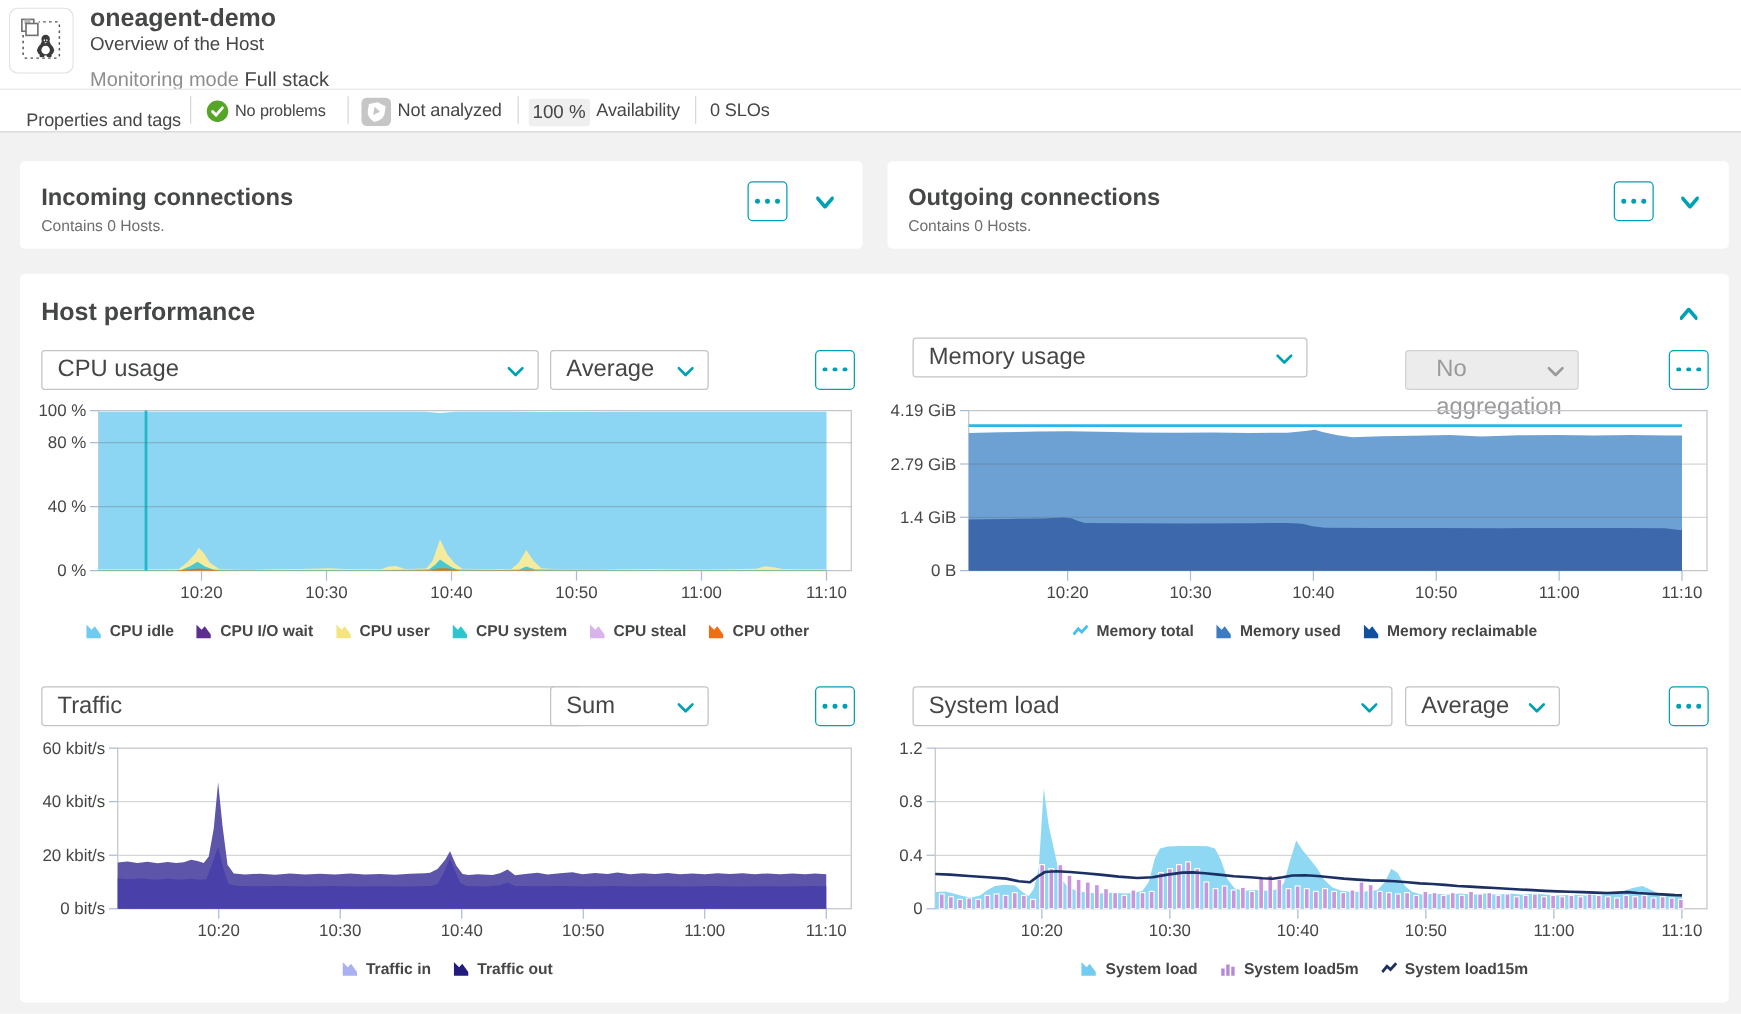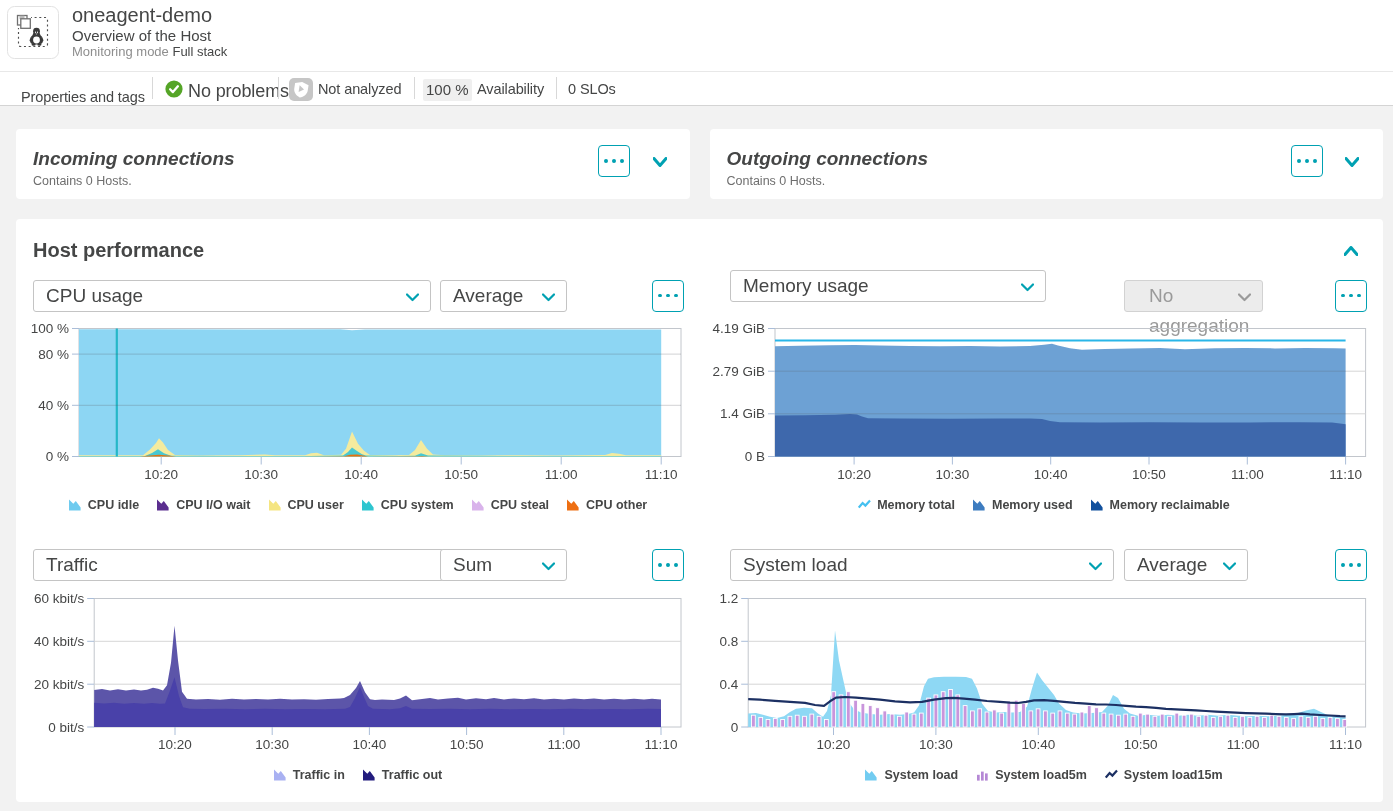--- a/index.html
+++ b/index.html
@@ -1,21 +1,21 @@
 <!DOCTYPE html>
 <html><head><meta charset="utf-8"><style>
 * { margin:0; padding:0; box-sizing:border-box; }
 body { width:1393px; height:811px; font-family:"Liberation Sans",sans-serif; color:#454646;
        background:#f2f2f2; position:relative; overflow:hidden; }
 .abs { position:absolute; }
 .hdr { position:absolute; left:0; top:0; width:1393px; height:71px; background:#fff; }
 .nav { position:absolute; left:0; top:71px; width:1393px; height:35px; background:#fff;
        border-top:1px solid #e8e8e8; border-bottom:1px solid #d4d4d4; }
 .card { position:absolute; background:#fff; border-radius:4px; }
-.ctitle { position:absolute; font-size:19px; font-weight:bold; color:#454646;font-style:italic; }
+.ctitle { position:absolute; font-size:19px; font-weight:bold; color:#454646; }
 .csub { position:absolute; font-size:12.5px; color:#6e6e6e; }
 .dotbtn { position:absolute; width:32px; height:32px; border:1.6px solid #00a1b2; border-radius:4px;
           background:#fff; display:flex; align-items:center; justify-content:center; gap:4.4px; }
 .dotbtn span { width:3.8px; height:3.8px; border-radius:50%; background:#00a1b2; display:block; }
 .sel { position:absolute; height:32px; background:#fff; border:1px solid #c4c4c4; border-radius:3px;
        font-size:19px; color:#454646; line-height:30px; padding-left:12px; }
 .sel.dis { background:#ececec; color:#9a9a9a; border-color:#d2d2d2;padding-left:24px; }
 .legend { position:absolute; display:flex; justify-content:center; gap:18px; font-size:12.5px;
           color:#454646; align-items:center; }
 .li { display:flex; align-items:center; gap:6px; white-space:nowrap;font-weight:bold; }
@@ -35,31 +35,31 @@
 <path d="M25.2,29.5 C24,30.5 23,32.5 22.6,34.2 C22.4,35.2 23.4,35.6 24,34.9 Z"></path>
 <path d="M33.8,29.5 C35,30.5 36,32.5 36.4,34.2 C36.6,35.2 35.6,35.6 35,34.9 Z"></path>
 <ellipse cx="26.6" cy="38.6" rx="2.1" ry="1.2"></ellipse>
 <ellipse cx="32.4" cy="38.6" rx="2.1" ry="1.2"></ellipse>
 </g>
 <ellipse cx="29.5" cy="34" rx="3.4" ry="3.4" fill="#fff"></ellipse>
 <ellipse cx="28.5" cy="26.2" rx="0.55" ry="0.75" fill="#fff"></ellipse>
 <ellipse cx="30.5" cy="26.2" rx="0.55" ry="0.75" fill="#fff"></ellipse>
 <path d="M28.3 27.5 L30.7 27.5 L29.5 28.7 Z" fill="#c9c9c9"></path>
 </svg>
-<div class="abs" style="left:72px;top:4px;font-size:20px;font-weight:normal">oneagent-demo</div>
+<div class="abs" style="left:72px;top:4px;font-size:20px;font-weight:bold">oneagent-demo</div>
 <div class="abs" style="left:72px;top:26.5px;font-size:15px">Overview of the Host</div>
-<div class="abs" style="left:72px;top:44px;font-size:13px"><span style="color:#8e8e8e">Monitoring mode</span> Full stack</div>
+<div class="abs" style="left:72px;top:56px;font-size:16px"><span style="color:#8e8e8e">Monitoring mode</span> Full stack</div>
 <div class="nav"></div>
 <div class="abs" style="left:21px;top:89px;font-size:14.5px;letter-spacing:-0.1px">Properties and tags</div>
 <div class="abs" style="left:152px;top:77px;width:1px;height:22px;background:#d8d8d8"></div>
 <svg class="abs" style="left:165px;top:80px" width="18" height="18" viewBox="0 0 18 18">
 <circle cx="9" cy="9" r="8.6" fill="#55a527"></circle>
 <path d="M5.1,9.3 L7.9,12.1 L12.9,6.3" fill="none" stroke="#fff" stroke-width="2.3" stroke-linecap="round" stroke-linejoin="round"></path>
   </svg>
-<div class="abs" style="left:188px;top:81px;font-size:18px;letter-spacing:-0.1px">No problems</div>
+<div class="abs" style="left:188px;top:81px;font-size:13px;letter-spacing:-0.1px">No problems</div>
 <div class="abs" style="left:278px;top:77px;width:1px;height:22px;background:#d8d8d8"></div>
 <svg class="abs" style="left:289px;top:77.5px" width="24" height="23" viewBox="0 0 24 23">
 <rect x="0" y="0" width="24" height="23" rx="5" fill="#c6c6c6"></rect>
 <g transform="rotate(9 12 11.5)">
       <path d="M12 3.8 L18.8 6.1 V11.4 C18.8 15.3 16 18.2 12 19.6 C8 18.2 5.2 15.3 5.2 11.4 V6.1 Z" fill="#fff"></path>
 <path d="M10 7.6 L15 11 L10 14.4 Z" fill="#c6c6c6"></path>
     </g>
 </svg>
 <div class="abs" style="left:318px;top:81px;font-size:14.5px;letter-spacing:-0.1px">Not analyzed</div>
 <div class="abs" style="left:414px;top:77px;width:1px;height:22px;background:#d8d8d8"></div>

